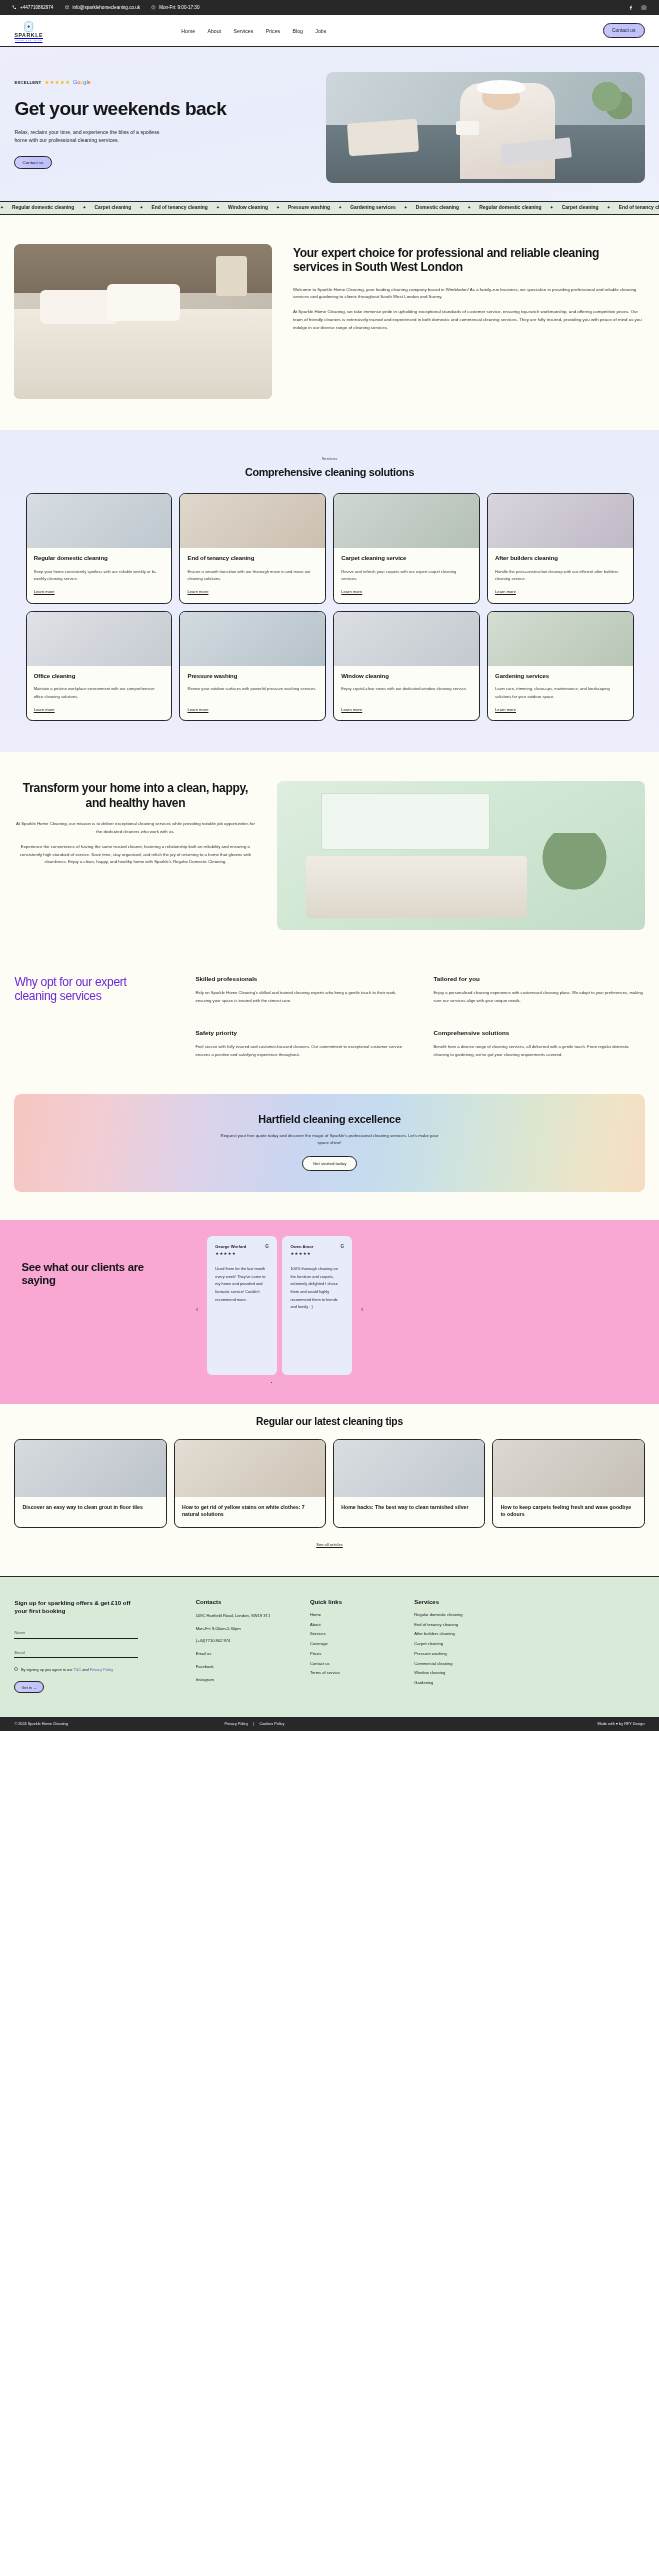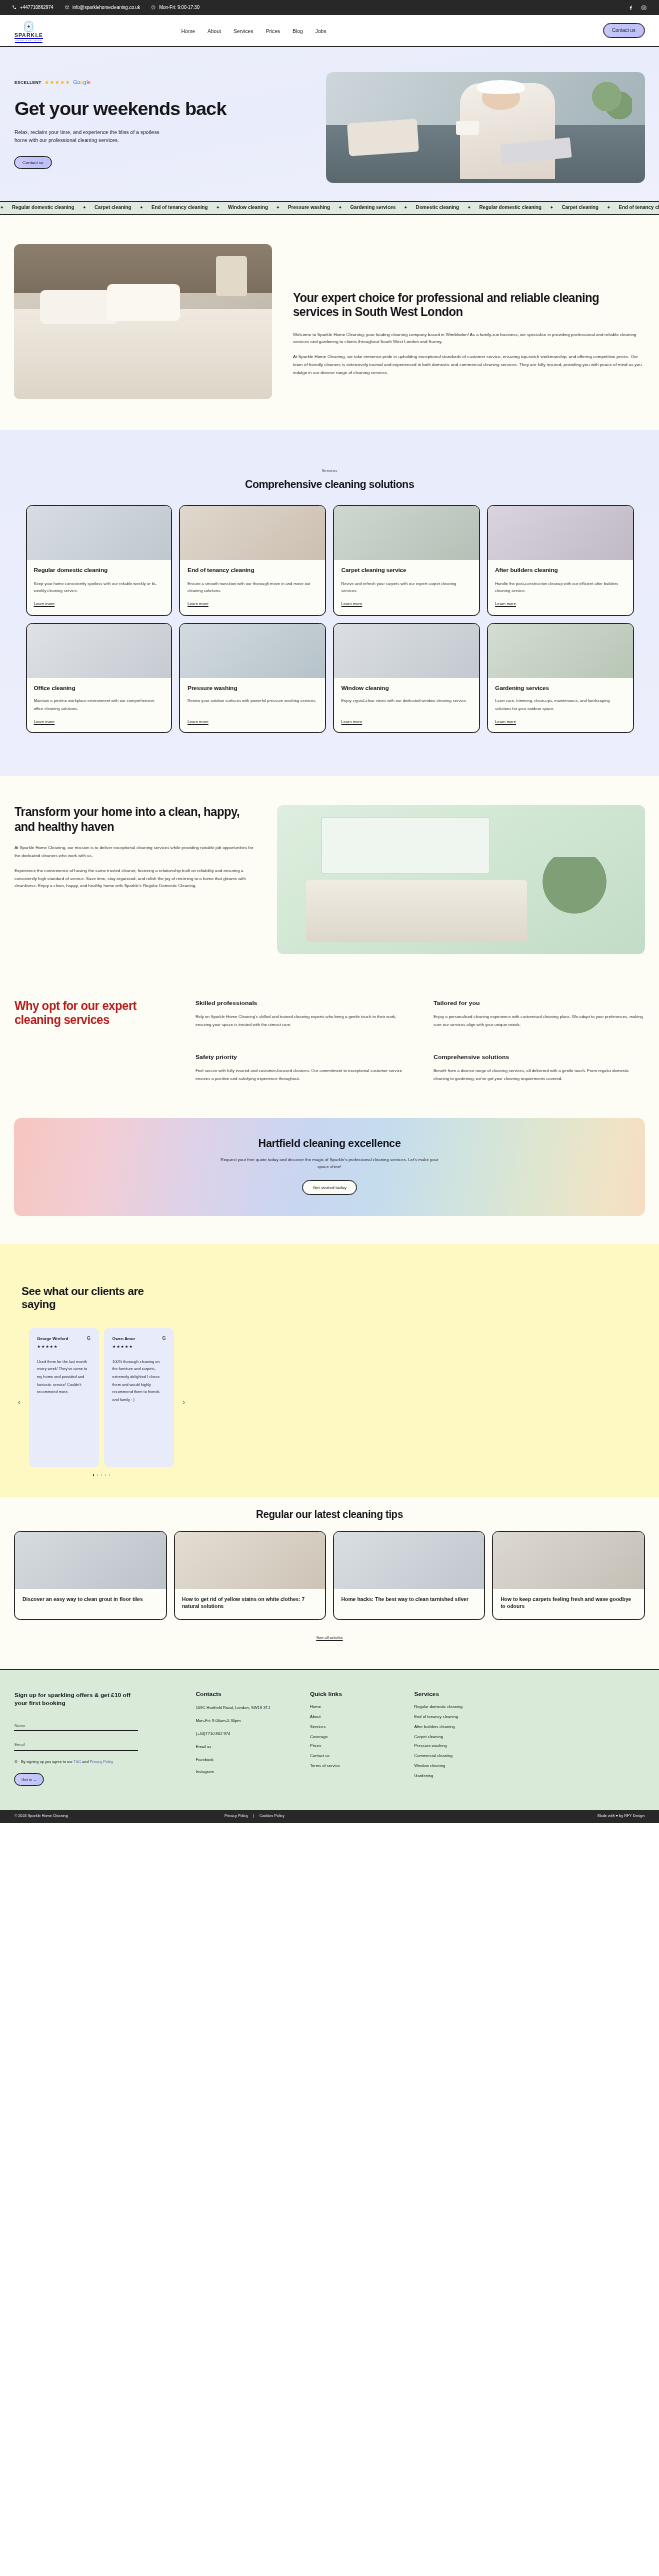--- a/index.html
+++ b/index.html
@@ -4,21 +4,21 @@
 <style>
   * { box-sizing: border-box; margin: 0; padding: 0; }
   html, body { width: 659px; }
   body {
     font-family: "Liberation Sans", sans-serif;
     background: #ffffff;
     color: #1d1d1f;
     -webkit-font-smoothing: antialiased;
   }
   .wrap { width: 659px; margin: 0 auto; }
-  .container { width: 608px; margin: 12px auto; }
+  .container { width: 608px; margin: 0 auto; }
 
   
   .topbar {
     background: #282828;
     color: #ffffff;
     height: 15px;
     display: flex;
     align-items: center;
     padding: 0 12.4px;
     font-size: 4.6px;
@@ -153,21 +153,21 @@
   .am-bed  { position:absolute; left:0; bottom:0; width:100%; height:58%;
              background: linear-gradient(180deg,#efe9df,#ddd5c8); }
   .am-pill { position:absolute; left:10%; top:30%; width:30%; height:22%;
              background:#f7f3ec; border-radius:5.2px; }
   .am-pill2{ position:absolute; left:36%; top:26%; width:28%; height:24%;
              background:#fbf8f2; border-radius:5.2px; }
   .am-head { position:absolute; left:0; top:0; width:100%; height:32%;
              background: linear-gradient(180deg,#8d7f6d,#7b6e5e); }
   .am-lamp { position:absolute; right:10%; top:8%; width:12%; height:26%;
              background:#e3d9c8; border-radius:3.1px; }
-  .about-text { flex: 1; padding-top: 2.1px; margin-top: 45px; }
+  .about-text { flex: 1; padding-top: 2.1px; }
   .about-text h2 {
     font-size: 12px; line-height: 1.2; font-weight: 800; letter-spacing: -0.3px;
     color: #15151a; margin-bottom: 11.3px;
   }
   .about-text p {
     font-size: 4.4px; line-height: 1.75; color: #333339; margin-bottom: 7.2px;
   }
 
   
   .services {
@@ -206,21 +206,21 @@
   .card-link {
     font-size: 4.1px; color:#1d1d1f; text-decoration: underline; margin-top:auto;
   }
 
   
   .transform {
     background:#fdfdf6;
     padding: 29px 14.4px 31px;
     display:flex; gap:20.6px;
   }
-  .transform-text { width: 242px; }
+  .transform-text { width: 242px; text-align: center; }
   .transform-text h2 {
     font-size: 12px; line-height:1.2; font-weight:800; letter-spacing:-0.3px;
     color:#15151a; margin-bottom:10.3px;
   }
   .transform-text p { font-size: 4.3px; line-height:1.8; color:#333339; margin-bottom:7.2px; }
   .transform-media {
     flex:1; height: 149px; border-radius: 6.2px;
     background: linear-gradient(150deg,#dfeedf 0%, #cfe6d2 50%, #c2dcc8 100%);
     position:relative; overflow:hidden;
   }
@@ -232,42 +232,42 @@
              background:#eef6ef; border:1.5px solid #cfe0d1; border-radius:2.1px; }
 
   
   .why {
     background:#fdfdf6;
     padding: 13.4px 14.4px 31px;
     display:flex; gap: 26px;
   }
   .why h2 {
     width: 155px;
-    font-size: 12px; line-height:1.22; font-weight:700; letter-spacing:-0.3px; color:#b91c1c;
+    font-size: 12px; line-height:1.22; font-weight:400; letter-spacing:-0.3px; color:#6d28d9;
   }
   .why-grid { flex:1; display:grid; grid-template-columns: 1fr 1fr; gap: 24px 27px; }
   .why-item h4 { font-size: 6.2px; font-weight: 800; margin-bottom: 7.2px; color:#15151a; }
   .why-item p { font-size: 4.2px; line-height: 1.95; color:#35353d; }
 
   
   .cta-outer { background:#fdfdf6; padding: 3.1px 14.4px 28px; }
   .cta {
     border-radius: 7.2px;
     background: linear-gradient(100deg,
       #f6c6c0 0%, #f2cdd4 14%, #dcd2ea 30%, #c9d6f1 46%,
       #c5dcee 58%, #cfe3df 70%, #dee6cf 82%, #f1e3c6 94%, #f6dcc2 100%);
     padding: 19.6px 10.3px 21.6px;
     text-align:center;
   }
   .cta h2 { font-size: 10.8px; font-weight: 800; letter-spacing:-0.2px; color:#15151a; margin-bottom: 6.2px; }
   .cta p { font-size: 4.3px; line-height:1.7; color:#2a2a32; max-width: 222px; margin: 0 auto 10.3px; }
   .cta .btn-pill { background: #fdfdf7; border:0.5px solid #282828; font-size: 4.4px; padding: 3.6px 9.3px; }
 
   
-  .testi { background:#fef9c3; padding: 15.5px 14.4px 20.6px; display:flex; align-items:flex-start; gap: 16px; flex-direction: column; }
+  .testi { background:#f9a8d4; padding: 15.5px 14.4px 20.6px; display:flex; align-items:flex-start; gap: 16px; }
   .testi h2 {
     width: 155px; font-size: 11.3px; line-height:1.22; font-weight:800;
     letter-spacing:-0.3px; color:#15151a; padding-top: 25px; margin-left: 7.2px;
   }
   .testi-viewport { flex:1; display:flex; align-items:center; gap: 5.2px; }
   .arrow {
     width: 9.3px; height: 9.3px; display:flex; align-items:center; justify-content:center;
     font-size: 6.7px; color:#44444c; cursor:pointer; background:none; border:none;
     font-family: inherit;
   }

